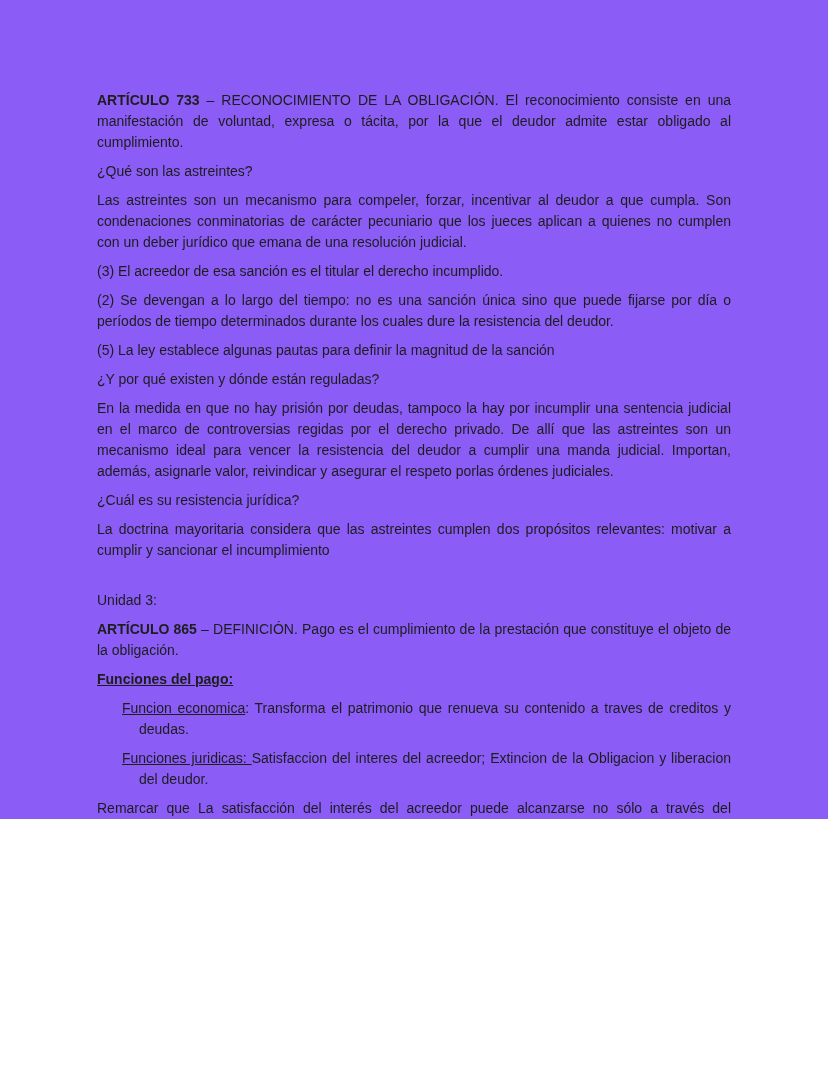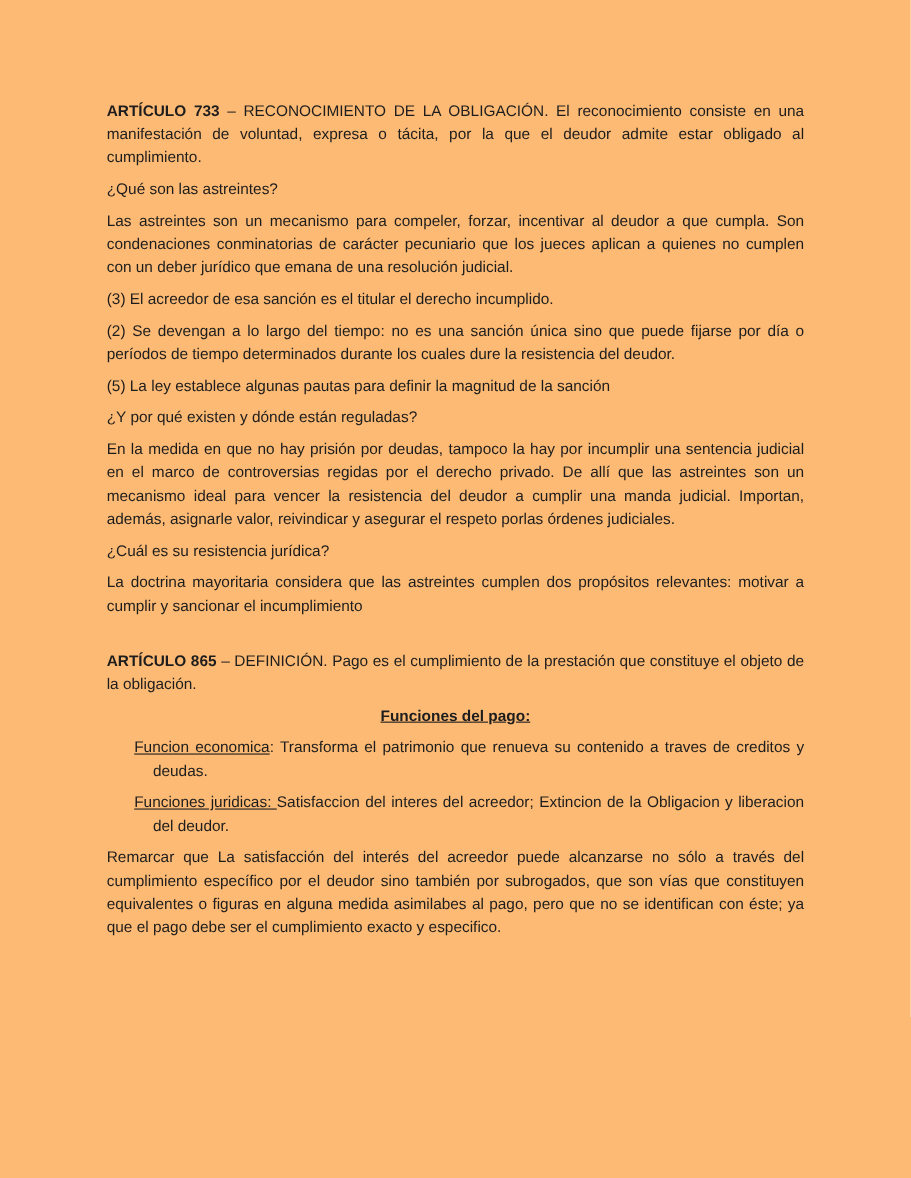--- a/index.html
+++ b/index.html
@@ -3,23 +3,23 @@
 <meta charset="utf-8">
 <style>
   html, body {
     margin: 0;
     padding: 0;
     background: #ffffff;
   }
   .page {
     position: relative;
     width: 828px;
-    height: 1071px;
+    height: 819px;
     box-sizing: border-box;
-    background: #fdba74;
+    background: #8b5cf6;
     padding: 90px 97px 0 97px;
     font-family: "Liberation Sans", sans-serif;
     font-size: 14px;
     line-height: 21px;
     color: #1d1d1d;
     overflow: hidden;
   }
   .para {
     margin: 0 0 8px 0;
     text-align: justify;
@@ -28,21 +28,21 @@
     text-align: left;
   }
   .bold { font-weight: bold; }
   .underline { text-decoration: underline; }
   .heading-underline {
     margin: 0 0 8px 0;
     text-align: left;
   }
   .heading-bold-underline {
     margin: 0 0 8px 0;
-    text-align: center;
+    text-align: left;
     font-weight: bold;
     text-decoration: underline;
   }
   .indent-item {
     margin: 0 0 8px 0;
     padding-left: 42px;
     text-indent: -17px;
     text-align: justify;
   }
   .spacer {
@@ -67,20 +67,21 @@
   <p class="heading-underline">¿Y por qué existen y dónde están reguladas?</p>
 
   <p class="para">En la medida en que no hay prisión por deudas, tampoco la hay por incumplir una sentencia judicial en el marco de controversias regidas por el derecho privado. De allí que las astreintes son un mecanismo ideal para vencer la resistencia del deudor a cumplir una manda judicial. Importan, además, asignarle valor, reivindicar y asegurar el respeto porlas órdenes judiciales.</p>
 
   <p class="heading-underline">¿Cuál es su resistencia jurídica?</p>
 
   <p class="para">La doctrina mayoritaria considera que las astreintes cumplen dos propósitos relevantes: motivar a cumplir y sancionar el incumplimiento</p>
 
   <div class="spacer"></div>
 
+  <p class="para no-justify">Unidad 3:</p>
 
   <p class="para"><span class="bold">ARTÍCULO 865</span><span> – DEFINICIÓN. Pago es el cumplimiento de la prestación que constituye el objeto de la obligación.</span></p>
 
 
   <p class="heading-bold-underline">Funciones del pago:</p>
 
   <p class="indent-item"><span class="underline">Funcion economica</span><span>: Transforma el patrimonio que renueva su contenido a traves de creditos y deudas.</span></p>
 
   <p class="indent-item"><span class="underline">Funciones juridicas: </span><span>Satisfaccion del interes del acreedor; Extincion de la Obligacion y liberacion del deudor.</span></p>
 

